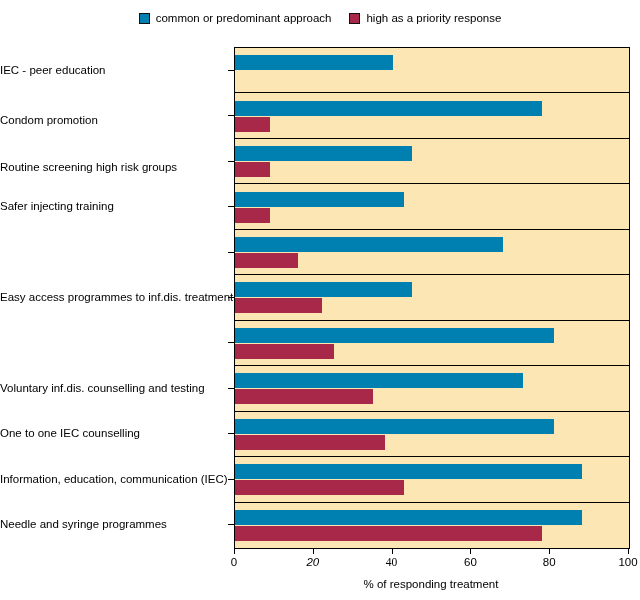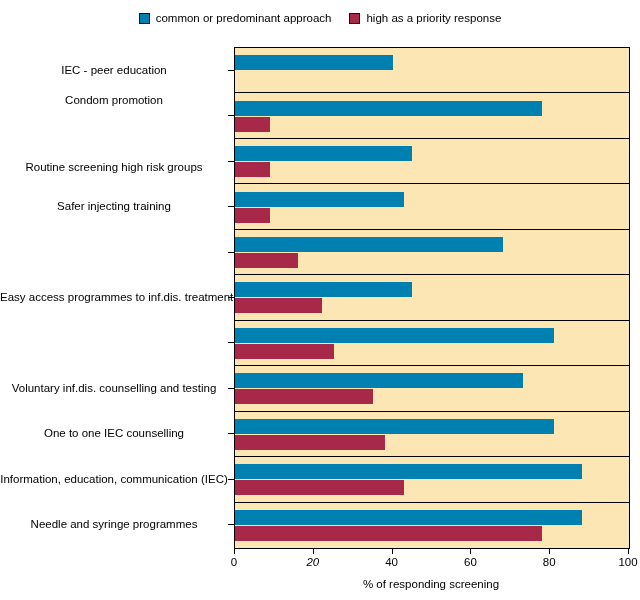--- a/index.html
+++ b/index.html
@@ -93,21 +93,21 @@
     position: absolute;
     left: 0;
     top: 47px;
     width: 228px;
     height: 500px;
   }
   .ylabel {
     position: absolute;
     right: 0;
     width: 228px;
-    text-align: center;
+    text-align: left;
     font-size: 11.5px;
     color: #000000;
     line-height: 12px;
     white-space: nowrap;
     margin-left: 14px;
   }
   .ytick {
     position: absolute;
     left: 228px;
     width: 6px;
@@ -162,21 +162,21 @@
     </div>
     <div class="legend-entry">
       <span class="legend-swatch" style="background: rgb(168, 40, 74);"></span>
       <span class="legend-label">high as a priority response</span>
     </div>
   </div>
 
   <div id="ylabels">
       <div class="ylabel" style="top: 16.7273px;">IEC - peer education</div>
       <div class="ytick" style="top: 22.7273px;"></div>
-      <div class="ylabel" style="top: 47px;">Condom promotion</div>
+      <div class="ylabel" style="top: 67px;">Condom promotion</div>
       <div class="ytick" style="top: 68.1818px;"></div>
       <div class="ylabel" style="top: 114px;">Routine screening high risk groups</div>
       <div class="ytick" style="top: 113.636px;"></div>
       <div class="ylabel" style="top: 153.091px;">Safer injecting training</div>
       <div class="ytick" style="top: 159.091px;"></div>
       <div class="ytick" style="top: 204.545px;"></div>
       <div class="ylabel" style="top: 244px;">Easy access programmes to inf.dis. treatment</div>
       <div class="ytick" style="top: 250px;"></div>
       <div class="ytick" style="top: 295.455px;"></div>
       <div class="ylabel" style="top: 334.909px;">Voluntary inf.dis. counselling and testing</div>
@@ -256,24 +256,24 @@
         </div>
       </div>
     </div>
 
   <div id="xaxis">
       <div class="xtick" style="left: 0px;"></div>
       <div class="xticklabel" style="left: 0px;">0</div>
       <div class="xtick" style="left: 78.8px;"></div>
       <div class="xticklabel" style="left: 78.8px; font-style: italic;">20</div>
       <div class="xtick" style="left: 157.6px;"></div>
-      <div class="xticklabel" style="left: 157.6px;">40</div>
+      <div class="xticklabel" style="left: 157.6px; font-family: Liberation Serif, serif;">40</div>
       <div class="xtick" style="left: 236.4px;"></div>
       <div class="xticklabel" style="left: 236.4px;">60</div>
       <div class="xtick" style="left: 315.2px;"></div>
       <div class="xticklabel" style="left: 315.2px;">80</div>
       <div class="xtick" style="left: 394px;"></div>
       <div class="xticklabel" style="left: 394px;">100</div>
     </div>
 
-  <div id="xtitle">% of responding screening</div>
+  <div id="xtitle">% of responding treatment</div>
 
 </div>
 
 </body></html>

